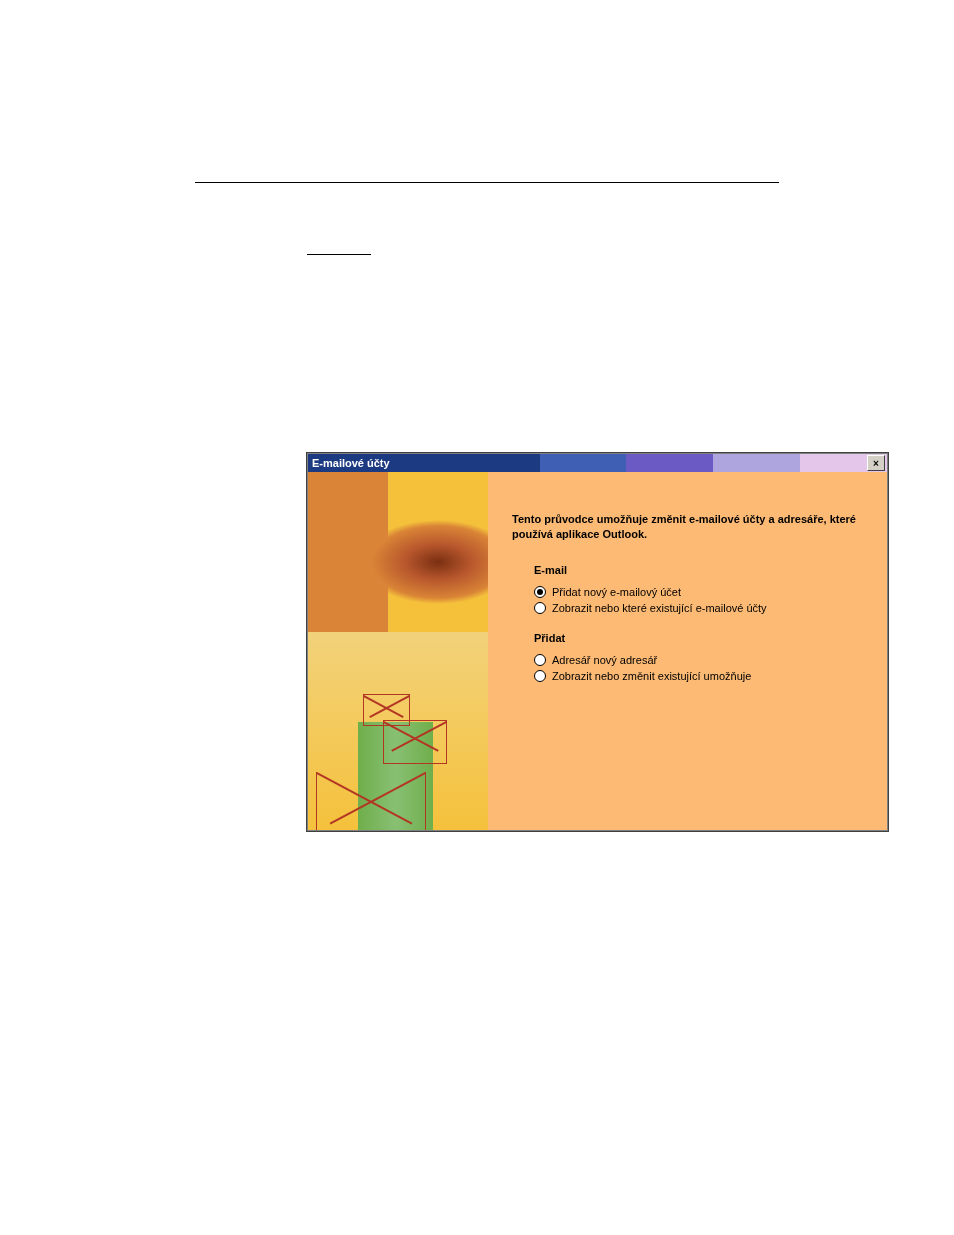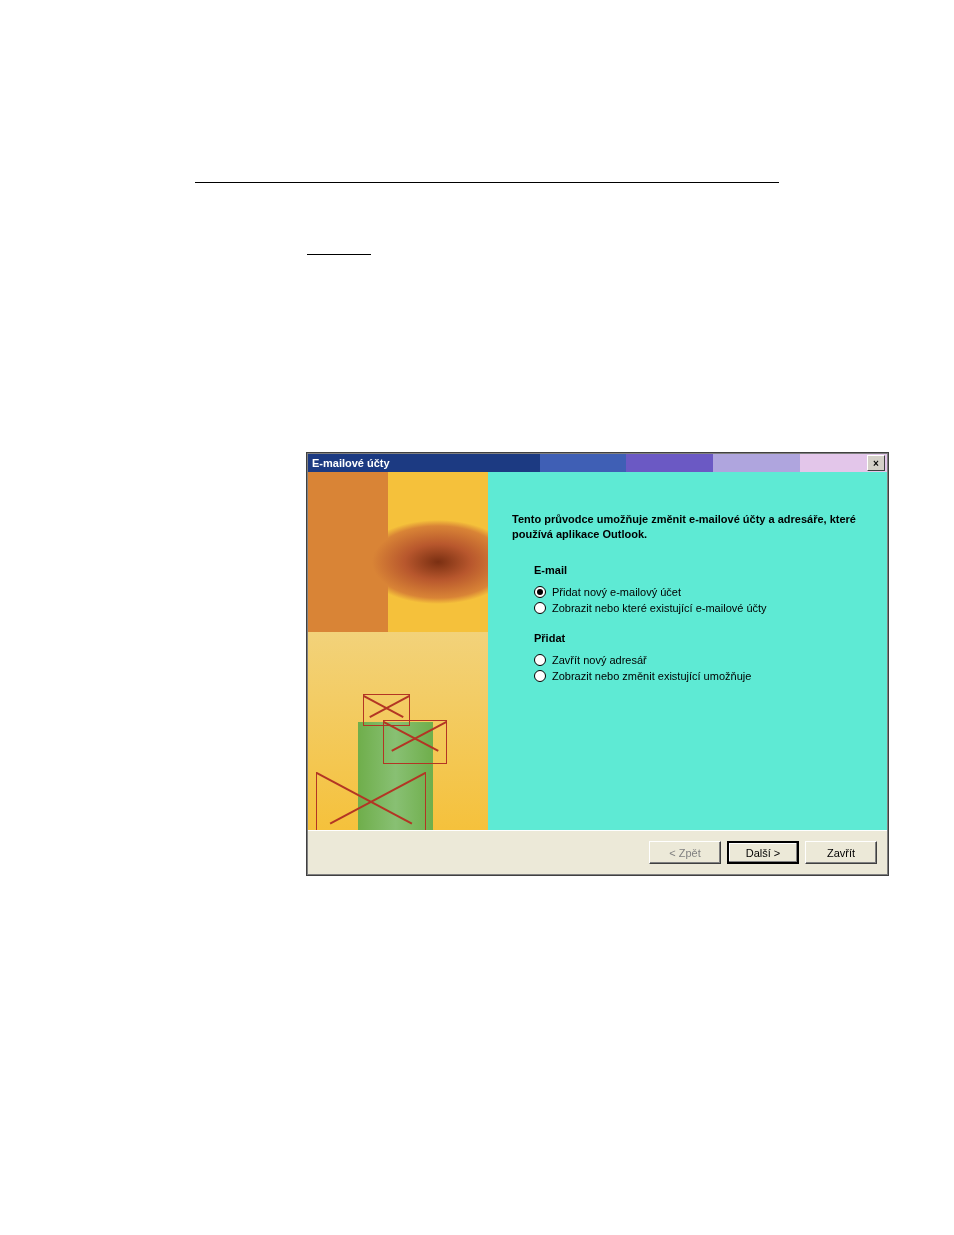--- a/index.html
+++ b/index.html
@@ -3,21 +3,21 @@
 <meta charset="utf-8">
 <style>
   html,body{margin:0;padding:0;background:#fff;font-family:Tahoma,Verdana,Arial,sans-serif;font-size:11px;color:#000;}
   .page{position:relative;width:954px;height:1235px;}
   .hr{position:absolute;left:195px;top:182px;width:584px;height:0;border-top:1px solid #000;}
   .ul{position:absolute;left:307px;top:254px;width:64px;height:0;border-top:1px solid #000;}
   .dlg{position:absolute;left:307px;top:453px;width:579px;border:1px solid #808080;box-shadow:0 0 0 1px #404040;background:#ECE9D8;}
   .titlebar{display:flex;align-items:center;height:18px;background:linear-gradient(to right,#1C3A82 0%,#1C3A82 40%,#3F5FB5 40%,#3F5FB5 55%,#6B59C4 55%,#6B59C4 70%,#AFA5DE 70%,#AFA5DE 85%,#E3C6EA 85%,#E3C6EA 100%);}
   .title{font-weight:bold;color:#fff;font-size:11px;padding-left:4px;flex:1;white-space:nowrap;overflow:hidden;}
   .closebox{width:16px;height:14px;margin-right:2px;background:#D4D0C8;border:1px solid #fff;border-right-color:#404040;border-bottom-color:#404040;display:flex;align-items:center;justify-content:center;font-family:Arial;font-size:10px;font-weight:bold;cursor:pointer;}
-  .body{display:flex;background:#5eead4;height:358px;}
+  .body{display:flex;background:#fdba74;height:358px;}
   .sidebar{width:180px;height:100%;position:relative;overflow:hidden;background:#F5C13B;}
   .sb-a{position:absolute;left:0;top:0;width:80px;height:100%;background:#D98436;}
   .sb-b{position:absolute;left:50px;top:40px;width:180px;height:130px;background:radial-gradient(ellipse 110px 60px at 80px 50px,#7A2F12 0%,#B8572D 30%,#D98436 60%,transparent 70%);} 
   .sb-c{position:absolute;left:0;top:160px;width:180px;height:200px;background:linear-gradient(to bottom,#F2D27A,#F5C13B);}
   .sb-d{position:absolute;left:50px;top:250px;width:75px;height:110px;background:linear-gradient(to right,#6FAE4B,#88C073,#6FAE4B);}
   .env{position:absolute;border:1.5px solid #B33524;background:transparent;}
   .env::before,.env::after{content:"";position:absolute;background:#B33524;}
   .env::before{left:0;top:0;width:100%;height:1.5px;transform-origin:0 0;transform:rotate(28deg);}
   .env::after{right:0;top:0;width:100%;height:1.5px;transform-origin:100% 0;transform:rotate(-28deg);}
   .env1{left:55px;top:222px;width:45px;height:30px;}
@@ -71,29 +71,24 @@
           <label class="opt">
             <input type="radio" name="email" class="radio" style="">
             <span>Zobrazit nebo které existující e-mailové účty</span>
           </label>
         </div>
 
         <div class="sect">Přidat</div>
         <div class="opts">
           <label class="opt">
             <input type="radio" name="addr" class="radio" style="">
-            <span>Zavřít nový adresář</span>
+            <span>Adresář nový adresář</span>
           </label>
           <label class="opt">
             <input type="radio" name="addr" class="radio" style="">
             <span>Zobrazit nebo změnit existující umožňuje</span>
           </label>
         </div>
       </div>
     </div>
 
-    <div class="footer">
-      <button class="btn" disabled="">&lt; Zpět</button>
-      <button class="btn default">Další &gt;</button>
-      <button class="btn">Zavřít</button>
-    </div>
   </div>
 </div>
 
 </body></html>

